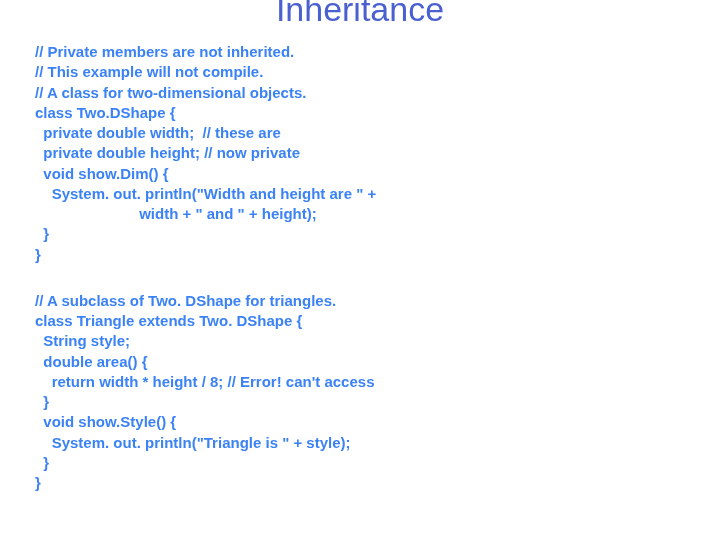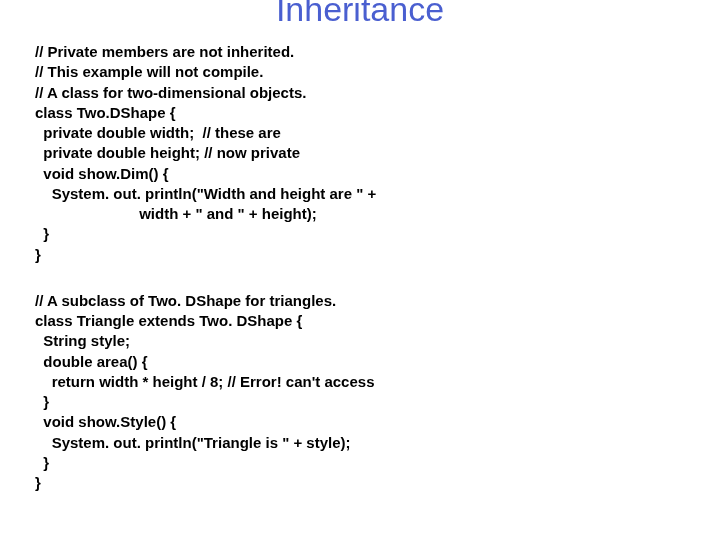--- a/index.html
+++ b/index.html
@@ -25,21 +25,21 @@
       margin: 0;
       padding-top: 0;
       line-height: 1;
       position: relative;
       top: -8px;
     }
     .code-block {
       font-family: "Comic Sans MS", cursive, sans-serif;
       font-size: 15px;
       line-height: 1.35;
-      color: #000000;
+      color: #3b82f6;
       white-space: pre;
       font-weight: bold;
       margin-top: 8px;
     }
     .gap {
       height: 18px;
     }
   </style>
 </head>
 <body>

